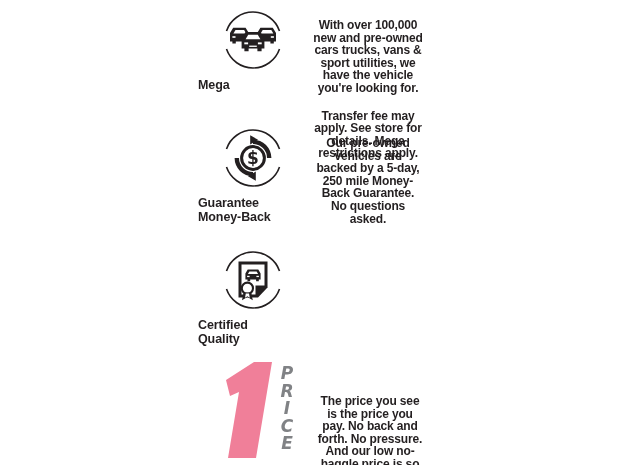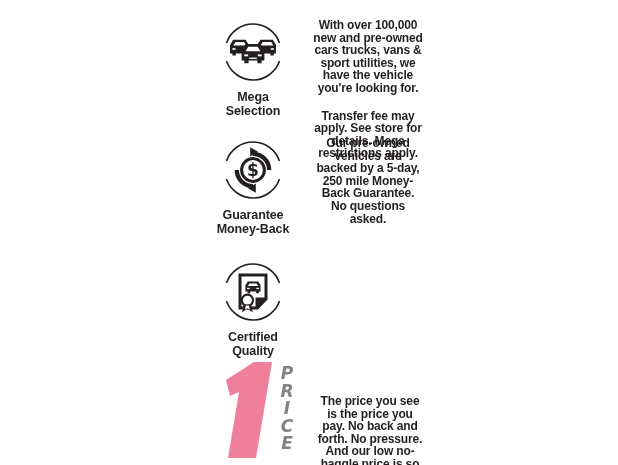--- a/index.html
+++ b/index.html
@@ -31,22 +31,21 @@
   .benefit.row-1 { top: 0px; }
   .benefit.row-2 { top: 118px; }
   .benefit.row-3 { top: 240px; }
   .benefit.row-4 { top: 358px; height: 107px; }
 
   .icon-col {
     position: absolute;
     left: 198px;
     top: 0px;
     width: 110px;
-    text-align: center;
-    margin-top: 12px;
+    text-align: left;
   }
   .icon-badge {
     position: relative;
     width: 72px;
     height: 72px;
     margin: 4px auto 0 auto;
   }
   .icon-badge svg { display: block; }
 
   .icon-label {
@@ -139,21 +138,20 @@
             <path d="M24.6 34.4 l4 -6.4 h14.8 l4 6.4 v10.2 h-2.8 v2.6 h-4.2 v-2.6 H31.6 v2.6 h-4.2 v-2.6 h-2.8 z"></path>
             <path d="M28.6 35.2 l2.6 -4.4 h9.6 l2.6 4.4 z" fill="#ffffff"></path>
             <rect x="27.3" y="38.4" width="3.8" height="1.9" fill="#ffffff"></rect>
             <rect x="40.9" y="38.4" width="3.8" height="1.9" fill="#ffffff"></rect>
             <rect x="32.2" y="41.6" width="7.6" height="1.3" fill="#ffffff"></rect>
           </g>
         </svg>
       </div>
       <div class="icon-label">
         <div>Mega</div>
-        <div>Selection</div>
       </div>
     </div>
     <div class="text-col">
       <p class="para">With over 100,000 new and pre-owned cars trucks, vans &amp; sport utilities, we have the vehicle you're looking for.</p>
       <p class="para">Transfer fee may apply. See store for details. Mega restrictions apply.</p>
     </div>
   </div>
 
   <div class="benefit row-2">
     <div class="icon-col">

